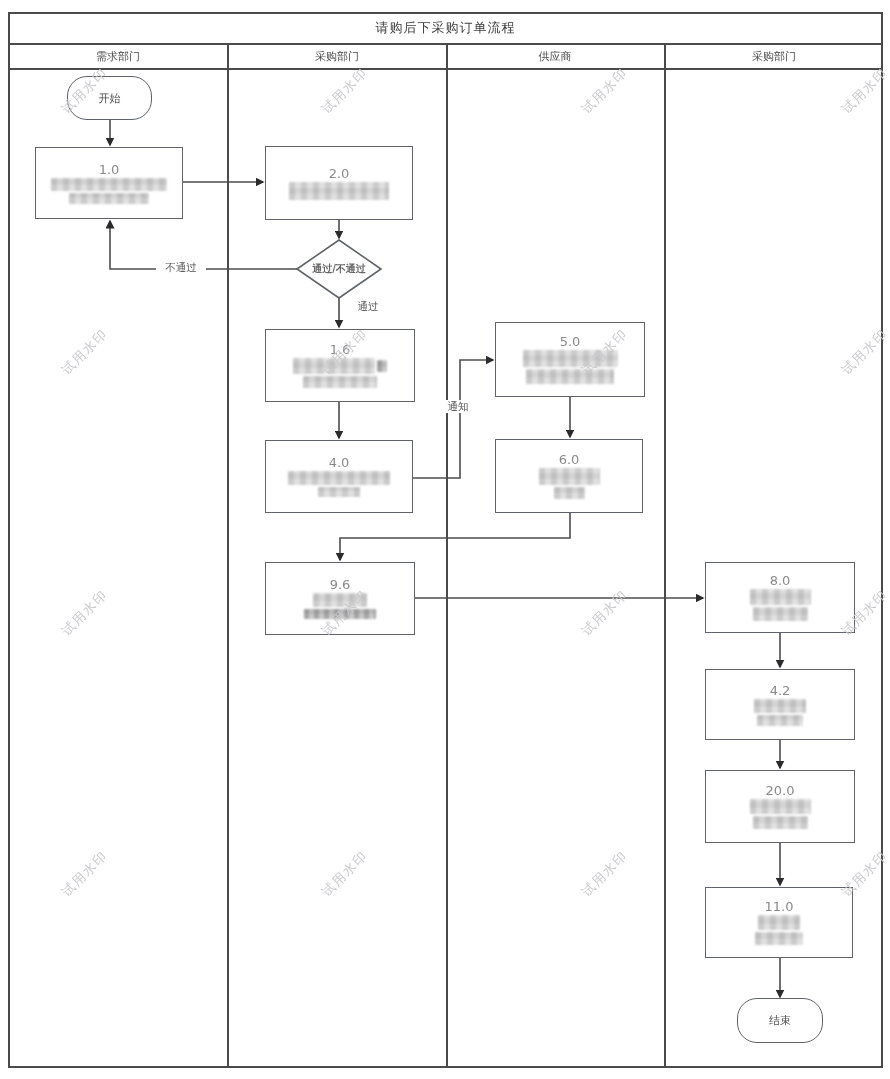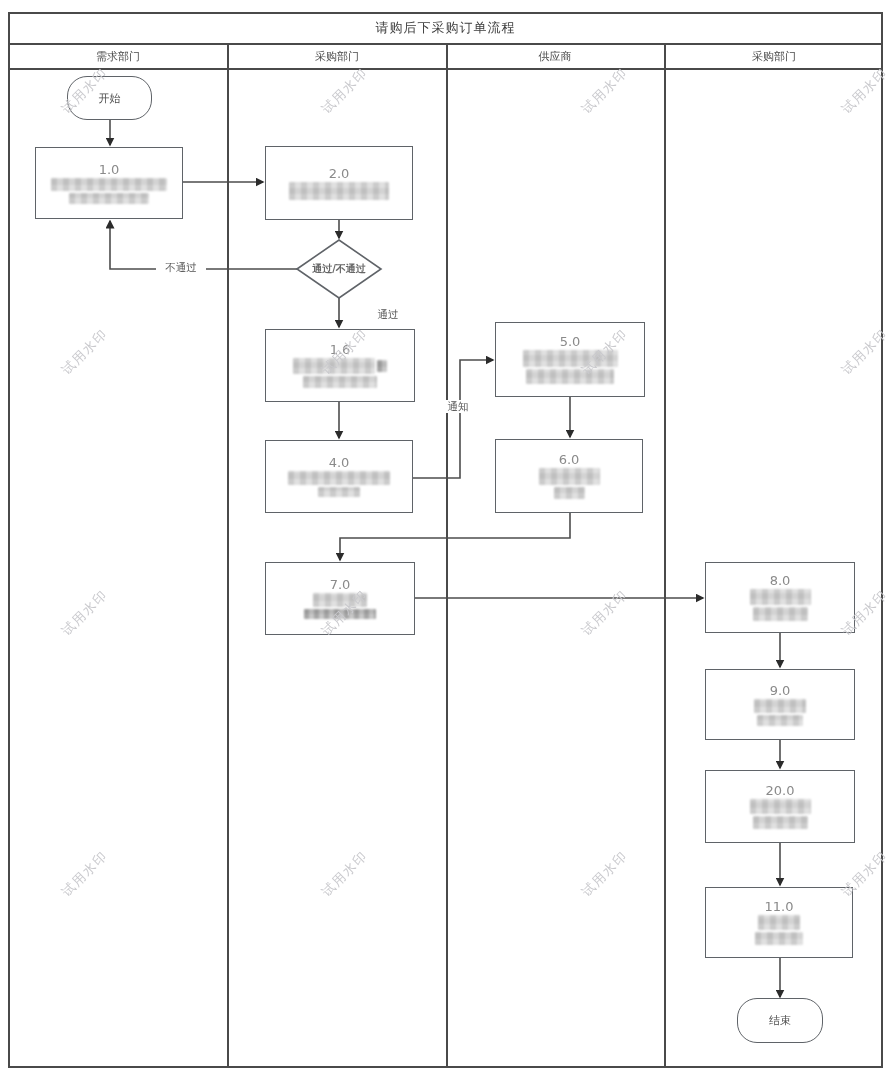--- a/index.html
+++ b/index.html
@@ -77,21 +77,21 @@
     <path class="edge" d="M570 513 L570 538 L340 538 L340 560"></path>
     <path class="edge" d="M415 598 L703 598"></path>
     <path class="edge" d="M780 633 L780 667"></path>
     <path class="edge" d="M780 740 L780 768"></path>
     <path class="edge" d="M780 843 L780 885"></path>
     <path class="edge" d="M780 958 L780 997"></path>
     <polygon class="diamond" points="297,269 339,240 381,269 339,298"></polygon>
   </svg>
 
   <div class="edge-label" style="left:156px;top:261px;width:50px;">不通过</div>
-  <div class="edge-label" style="left:368px;top:300px;width:40px;background:transparent;margin-top:8px;">通过</div>
+  <div class="edge-label" style="left:348px;top:300px;width:40px;background:transparent;">通过</div>
   <div class="edge-label" style="left:436px;top:400px;width:44px;">通知</div>
   <div class="diamond-label">通过/不通过</div>
 
   <div class="terminator" style="left:67px;top:76px;width:85px;height:44px;">
     <span>开始</span>
   </div>
   <div class="terminator" style="left:737px;top:998px;width:86px;height:45px;">
     <span>结束</span>
   </div>
 
@@ -127,33 +127,33 @@
     <div class="redact" style="width:88px;height:15px;"></div>
   </div>
 
   <div class="node" style="left:495px;top:439px;width:148px;height:74px;">
     <span class="num">6.0</span>
     <div class="redact" style="width:61px;height:17px;"></div>
     <div class="redact" style="width:31px;height:12px;"></div>
   </div>
 
   <div class="node" style="left:265px;top:562px;width:150px;height:73px;">
-    <span class="num">7.0</span>
+    <span class="num">9.6</span>
     <div class="redact" style="width:54px;height:14px;"></div>
     <div class="redact dark" style="width:72px;height:10px;"></div>
   </div>
 
   <div class="node" style="left:705px;top:562px;width:150px;height:71px;">
     <span class="num">8.0</span>
     <div class="redact" style="width:61px;height:16px;"></div>
     <div class="redact" style="width:55px;height:14px;"></div>
   </div>
 
   <div class="node" style="left:705px;top:669px;width:150px;height:71px;">
-    <span class="num">9.0</span>
+    <span class="num">4.2</span>
     <div class="redact" style="width:52px;height:14px;"></div>
     <div class="redact" style="width:46px;height:11px;"></div>
   </div>
 
   <div class="node" style="left:705px;top:770px;width:150px;height:73px;">
     <span class="num">20.0</span>
     <div class="redact" style="width:61px;height:15px;"></div>
     <div class="redact" style="width:55px;height:13px;"></div>
   </div>
 

